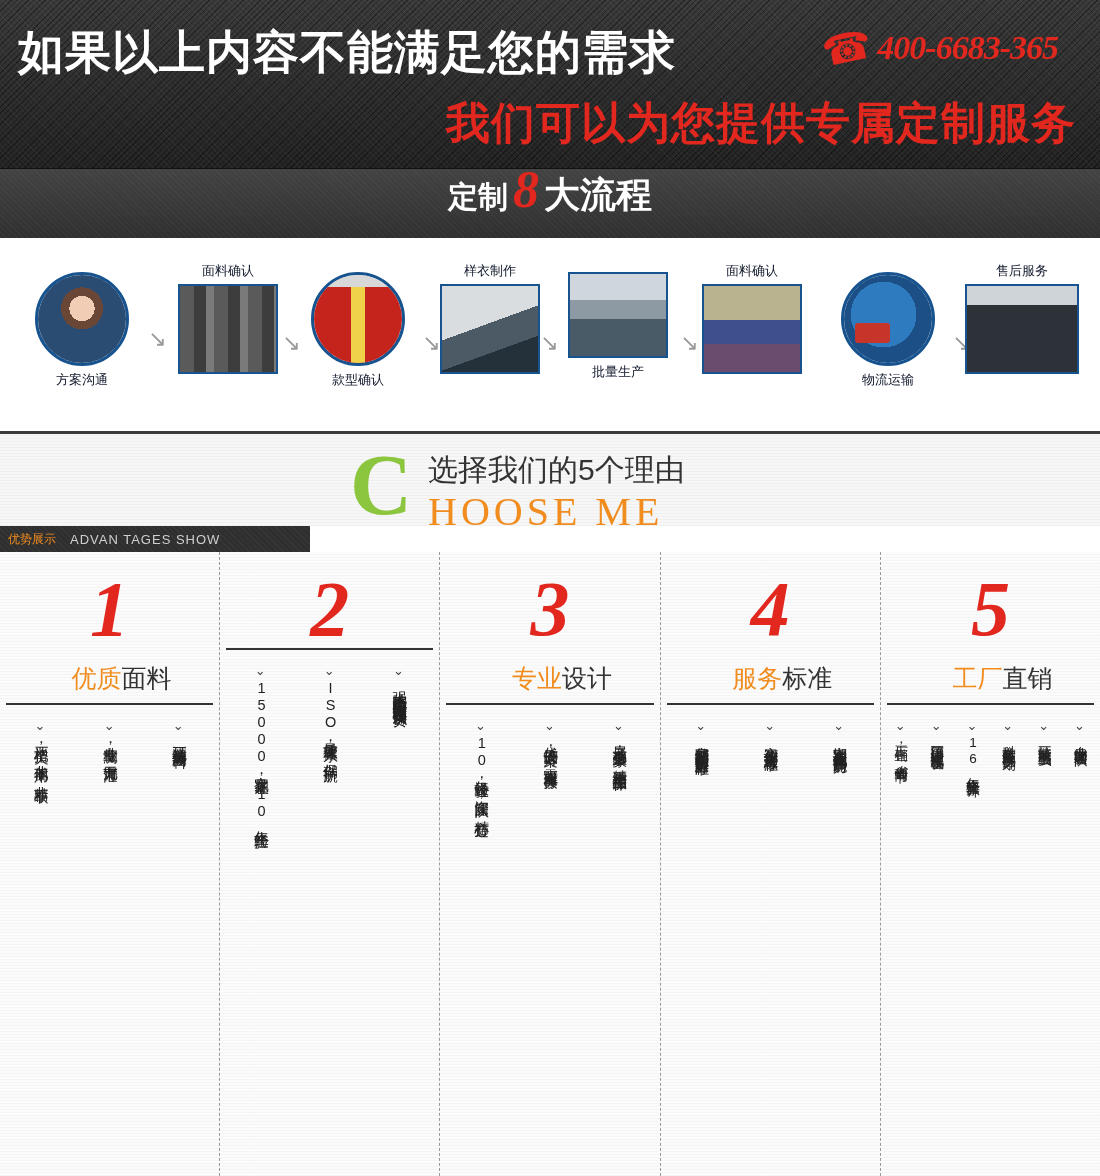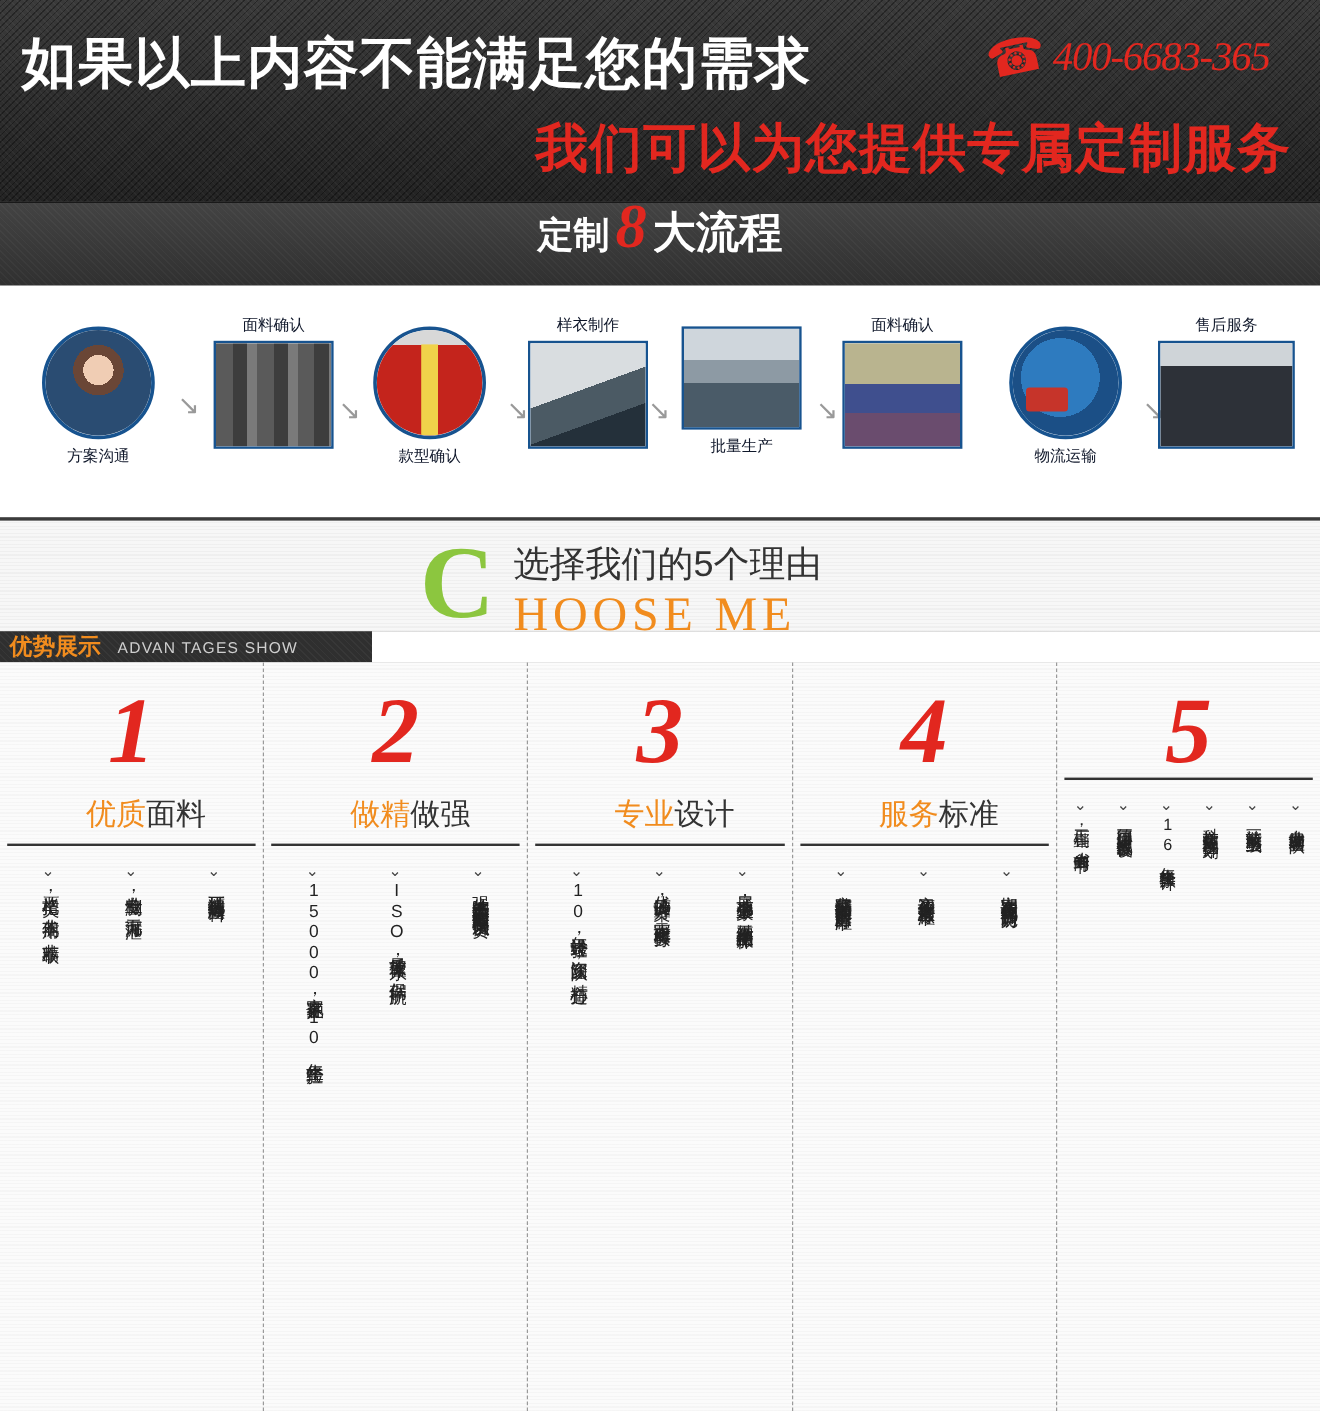--- a/index.html
+++ b/index.html
@@ -40,21 +40,21 @@
   }
   .phone-icon {
     color: #e2271f;
     font-size: 40px;
     line-height: 1;
     transform: rotate(-12deg);
   }
   .phone-num {
     color: #e2271f;
     font-size: 34px;
-    font-weight: normal;
+    font-weight: bold;
     font-style: italic;
     font-family: "Liberation Serif", serif;
     letter-spacing: -1px;
     text-align: right;
   }
   .banner-line2 {
     position: absolute;
     right: 24px; top: 94px;
     font-size: 44px;
     font-weight: bold;
@@ -194,21 +194,21 @@
   .adv-strip {
     position: relative;
     width: 1100px;
     height: 26px;
     background: #2f2f2f;
     background-image: repeating-linear-gradient(45deg, rgba(255,255,255,0.04) 0 1px, transparent 1px 4px);
     display: flex;
     align-items: center;
     padding-left: 8px;
   }
-  .adv-strip .cn { color: #f18c1e; font-size: 19px; font-weight: bold; }
+  .adv-strip .cn { color: #f18c1e; font-size: 12px; }
   .adv-strip .en { color: #cfcfcf; font-size: 13px; margin-left: 14px; letter-spacing: 1px; }
   .adv-strip::after {
     content: "";
     position: absolute;
     right: 0; top: 0;
     width: 790px; height: 26px;
     background: #ffffff;
   }
   .adv-strip .inner { position: relative; z-index: 2; display: flex; align-items: center; }
 
@@ -392,23 +392,20 @@
     <div class="rdivider"></div>
     <div class="ritems">
       <div class="ritem">严格把关，非优不用 非精不取</div>
       <div class="ritem">专业检测，无漏可泄</div>
       <div class="ritem">精挑细选每一款面料</div>
     </div>
   </div>
 
   <div class="rcol">
     <div class="rnum">2</div>
-    <div class="rhead">
-      <span class="o">做精</span><span class="d">做强</span>
-    </div>
     <div class="rdivider"></div>
     <div class="ritems">
       <div class="ritem">15000家客户见证，10年生产经验</div>
       <div class="ritem">ISO质量管理体系，保驾护航</div>
       <div class="ritem">强大的生产能力科学灵活的生产管理制度知识供货</div>
     </div>
   </div>
 
   <div class="rcol">
     <div class="rnum">3</div>
@@ -431,20 +428,23 @@
     <div class="rdivider"></div>
     <div class="ritems">
       <div class="ritem">完整仔细严谨的售前中后服务白标准</div>
       <div class="ritem">客户评价作为主要考核标准</div>
       <div class="ritem">定期客户调查优化客户回访能力</div>
     </div>
   </div>
 
   <div class="rcol">
     <div class="rnum">5</div>
+    <div class="rhead">
+      <span class="o">工厂</span><span class="d">直销</span>
+    </div>
     <div class="rdivider"></div>
     <div class="ritems" style="padding-left:2px; padding-right:2px;">
       <div class="ritem" style="font-size:13.5px;">工厂直销，省去中间环节</div>
       <div class="ritem" style="font-size:13.5px;">德国进口的一线流水线设备</div>
       <div class="ritem" style="font-size:13.5px;">16年生产经验累计</div>
       <div class="ritem" style="font-size:13.5px;">科学有序的流水线生产计划</div>
       <div class="ritem" style="font-size:13.5px;">技能游戏的一线员工</div>
       <div class="ritem" style="font-size:13.5px;">专业培训的管理团队</div>
     </div>
   </div>

